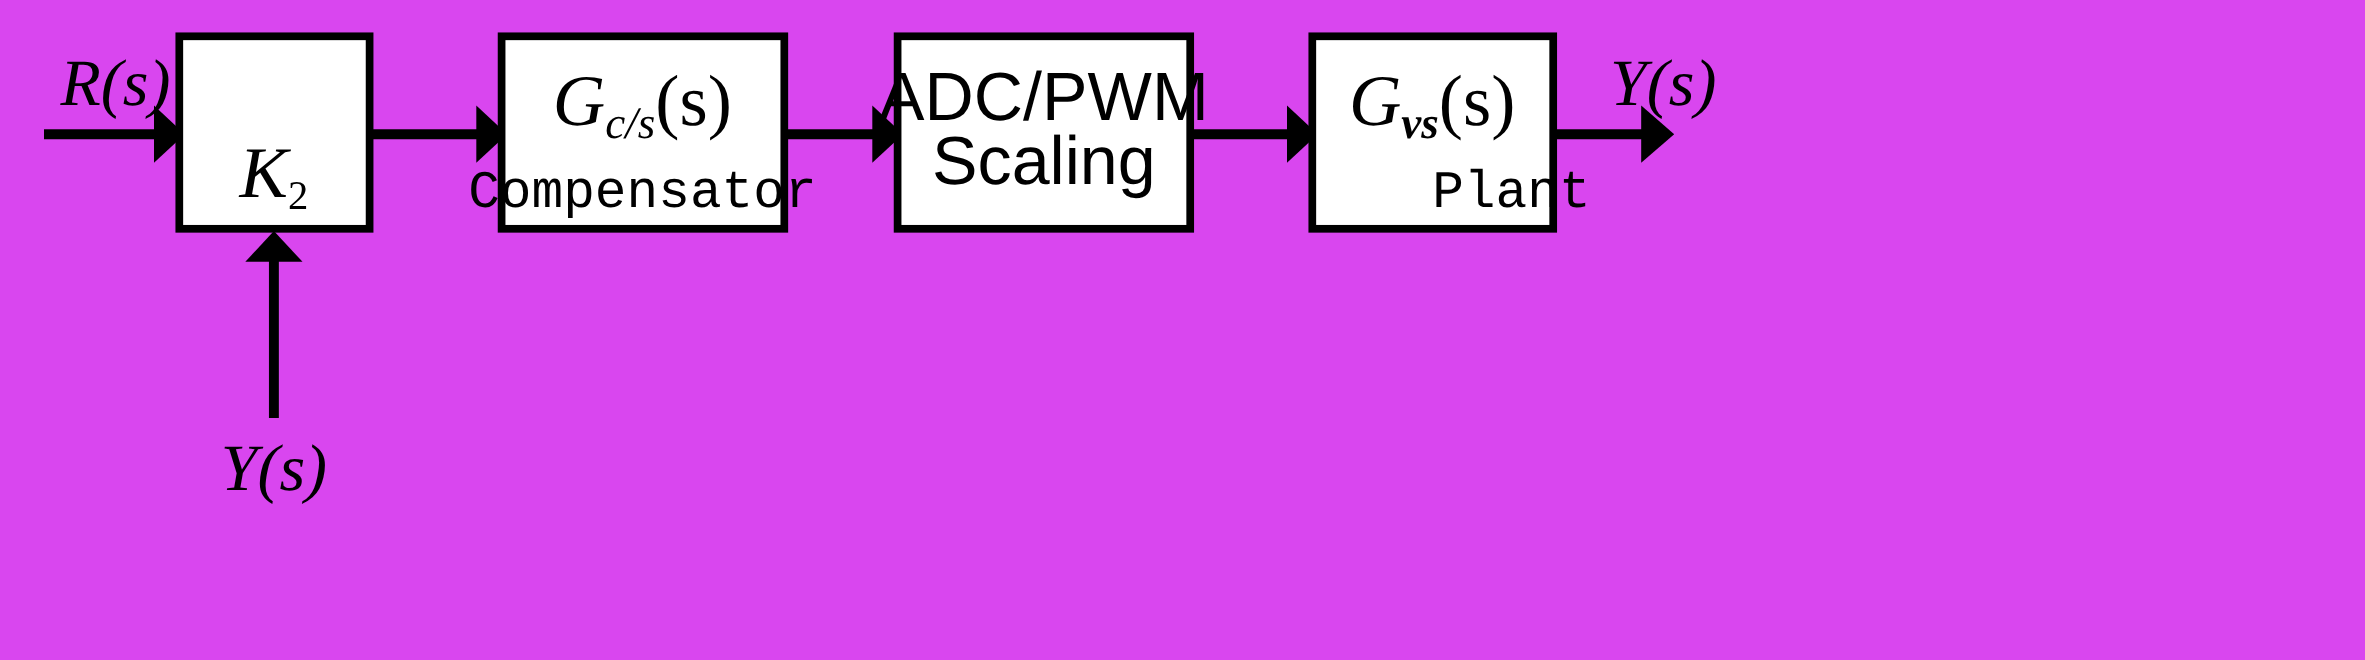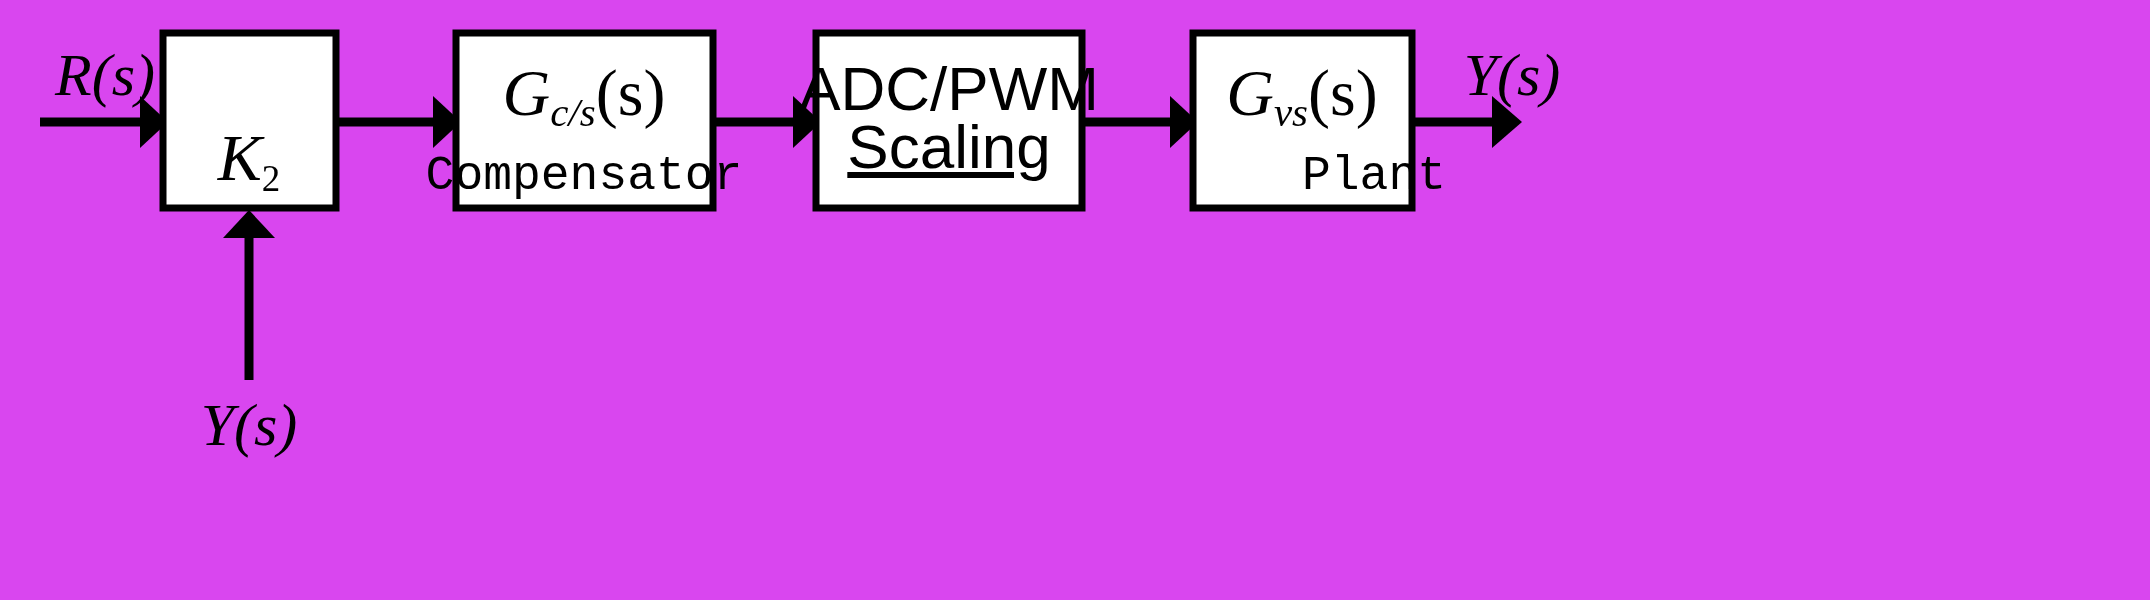--- a/index.html
+++ b/index.html
@@ -58,21 +58,21 @@
   }
   .sub {
     font-size: 0.62em;
     vertical-align: -0.28em;
     font-style: italic;
   }
   .sub-b {
     font-size: 0.62em;
     vertical-align: -0.28em;
     font-style: italic;
-    font-weight: normal;
+    font-weight: bold;
   }
   .plainsub {
     font-size: 0.56em;
     vertical-align: -0.30em;
     font-style: normal;
   }
   .sans-main {
     font-family: "Liberation Sans", sans-serif;
     font-size: 62px;
   }
@@ -120,21 +120,21 @@
   </svg>
 
   <div class="lbl signal ctr" style="left:105px; top:45px;">R(s)</div>
 
   <div class="lbl tf ctr" style="left:249px; top:85px;margin-top:40px;"><span>K</span><span class="plainsub">2</span></div>
 
   <div class="lbl tf ctr" style="left:584px; top:60px;"><span>G</span><span class="sub">c/s</span><span class="up">(s)</span></div>
   <div class="lbl sans-sub ctr" style="left:584px; top:152px;">Compensator</div>
 
   <div class="lbl sans-main ctr" style="left:949px; top:58px;">ADC/PWM</div>
-  <div class="lbl sans-main ctr" style="left:949px; top:116px;text-decoration:underline;">Scaling</div>
+  <div class="lbl sans-main ctr" style="left:949px; top:116px;">Scaling</div>
 
   <div class="lbl tf ctr" style="left:1302px; top:60px;"><span>G</span><span class="sub-b">vs</span><span class="up">(s)</span></div>
   <div class="lbl sans-sub ctr" style="left:1374px; top:152px;">Plant</div>
 
   <div class="lbl signal ctr" style="left:1512px; top:45px;">Y(s)</div>
 
   <div class="lbl signal ctr" style="left:249px; top:395px;">Y(s)</div>
 
 </div>
 

